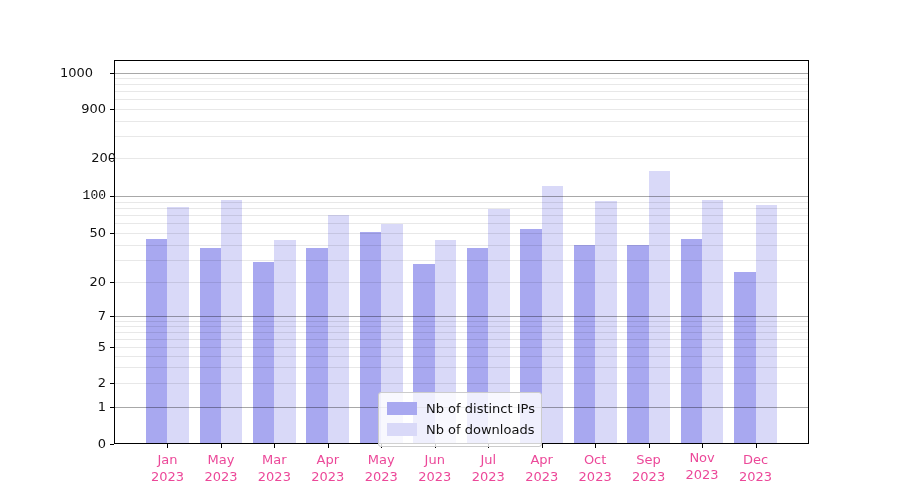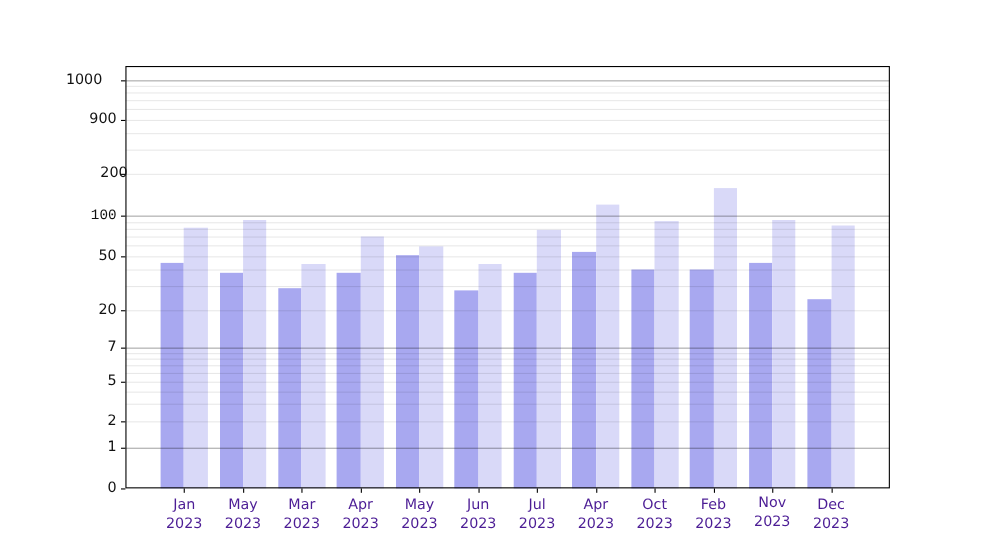--- a/index.html
+++ b/index.html
@@ -19,21 +19,21 @@
   .plot-frame{
     position:absolute;left:114px;top:60px;width:693px;height:382px;
     border:1px solid #000000;background:transparent;
   }
   .ytick-label{
     position:absolute;width:66px;text-align:right;font-size:13px;line-height:14px;height:14px;color:#111;
   }
   .ytick-mark{position:absolute;width:4px;height:1px;background:#000;}
   .xtick-mark{position:absolute;width:1px;height:4px;background:#000;}
   .xtick-label{
-    position:absolute;width:64px;text-align:center;font-size:13px;line-height:17px;color:#4c1d95;
+    position:absolute;width:64px;text-align:center;font-size:13px;line-height:17px;color:#ec4899;
   }
   .legend{
     position:absolute;left:378px;top:392px;width:164px;
     background:rgba(255,255,255,0.82);border:1px solid #cccccc;border-radius:3px;
     padding:5px 8px 6px 8px;box-sizing:border-box;
   }
   .legend-row{display:flex;align-items:center;height:21px;}
   .legend-swatch{width:30px;height:13px;flex:0 0 30px;margin-right:9px;}
   .legend-label{font-size:13px;white-space:nowrap;color:#111;}
 </style>
@@ -162,28 +162,38 @@
         <div>Apr</div>
         <div>2023</div>
       </div>
       <div class="xtick-mark" style="left: 595.154px; top: 444px;"></div>
       <div class="xtick-label" style="left: 563.154px; top: 451px;">
         <div>Oct</div>
         <div>2023</div>
       </div>
       <div class="xtick-mark" style="left: 648.615px; top: 444px;"></div>
       <div class="xtick-label" style="left: 616.615px; top: 451px;">
-        <div>Feb</div>
+        <div>Sep</div>
         <div>2023</div>
       </div>
       <div class="xtick-mark" style="left: 702.077px; top: 444px;"></div>
       <div class="xtick-label" style="left: 670.077px; top: 449px;">
         <div>Nov</div>
         <div>2023</div>
       </div>
       <div class="xtick-mark" style="left: 755.538px; top: 444px;"></div>
       <div class="xtick-label" style="left: 723.538px; top: 451px;">
         <div>Dec</div>
         <div>2023</div>
       </div>
     </div>
 
+  <div class="legend">
+    <div class="legend-row">
+      <div class="legend-swatch" id="swatch-0" style="background: rgb(168, 168, 240);"></div>
+      <div class="legend-label">Nb of distinct IPs</div>
+    </div>
+    <div class="legend-row">
+      <div class="legend-swatch" id="swatch-1" style="background: rgb(217, 217, 248);"></div>
+      <div class="legend-label">Nb of downloads</div>
+    </div>
+  </div>
 </div>
 
 </body></html>

